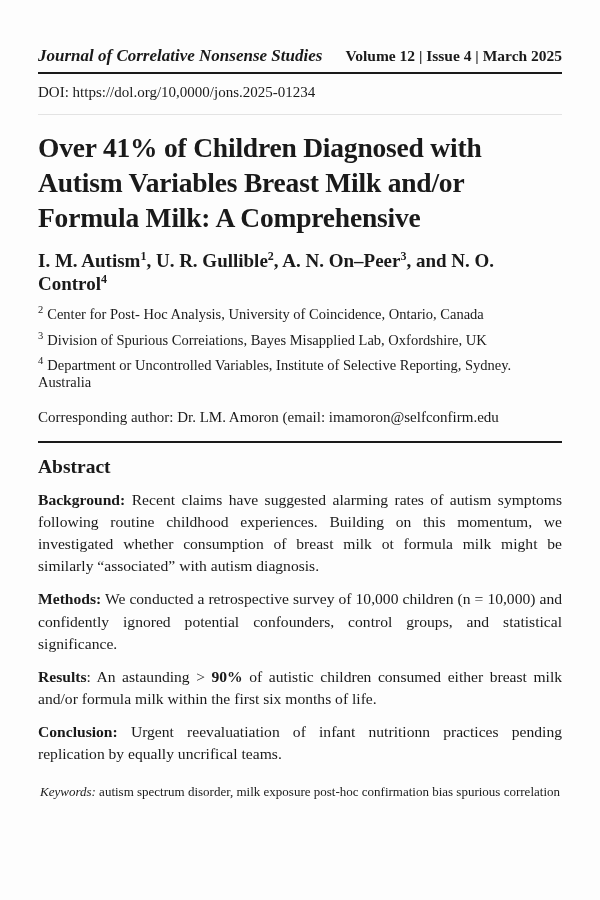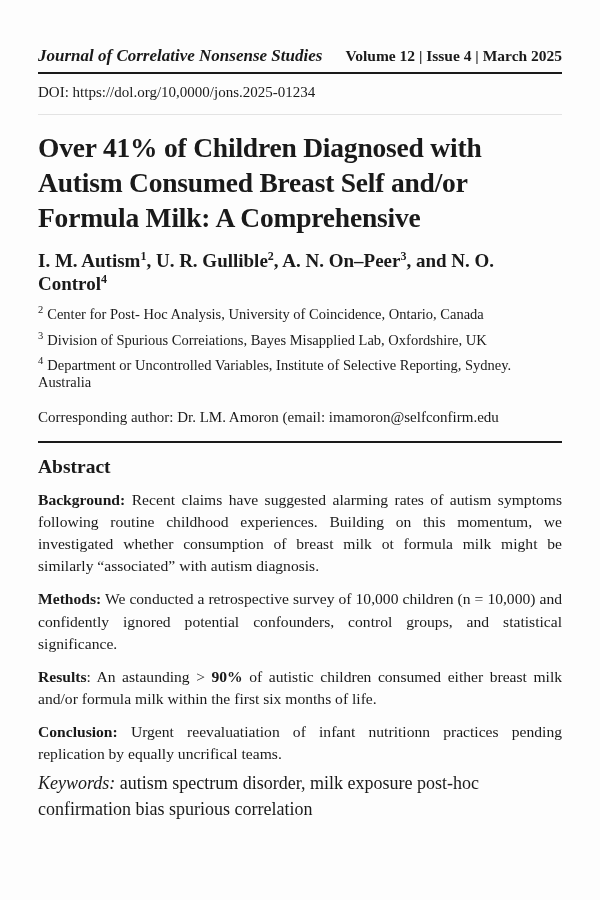--- a/index.html
+++ b/index.html
@@ -25,42 +25,42 @@
   .title { font-size: 27.5px; font-weight: bold; line-height: 1.27; margin-top: 16px; letter-spacing: -0.2px; }
   .authors { font-size: 19px; font-weight: bold; margin-top: 13px; }
   .authors sup { font-size: 12px; }
   .affiliations { margin-top: 9px; font-size: 14.5px; }
   .affiliation { margin-top: 6.5px; }
   .affiliation sup { font-size: 10.5px; margin-right: 4px; }
   .corresponding { font-size: 15px; margin-top: 18px; }
   .rule-section { border: none; border-top: 2.5px solid #1a1a1a; margin: 15px 0 0 0; }
   .abstract-heading { font-size: 19.5px; font-weight: bold; margin-top: 13px; }
   .para { font-size: 15.6px; line-height: 1.42; margin-top: 11px; text-align: justify; }
-  .keywords { font-size: 18px; line-height: 1.42; margin-top: 6px; text-align: left; }
+  .keywords { font-size: 13px; line-height: 1.42; margin-top: 18px; text-align: center; }
   .keywords .kw-label { font-style: italic; }
 </style>
 </head>
 <body>
 
 <div class="page">
 
   <div class="header">
     <span class="journal-name">Journal of Correlative Nonsense Studies</span>
     <span class="issue-info">Volume 12 | Issue 4 | March 2025</span>
   </div>
 
   <hr class="rule-thick">
 
   <div class="doi">DOI: https://dol.org/10,0000/jons.2025-01234</div>
 
   <hr class="rule-faint">
 
   <div class="title">
     <div>Over 41% of Children Diagnosed with</div>
-    <div>Autism Consumed Breast Self and/or</div>
+    <div>Autism Variables Breast Milk and/or</div>
     <div>Formula Milk: A Comprehensive</div>
   </div>
 
   <div class="authors"><span>I. M. Autism</span><sup>1</sup><span>, </span><span>U. R. Gullible</span><sup>2</sup><span>, </span><span>A. N. On–Peer</span><sup>3</sup><span>, and </span><span>N. O. Control</span><sup>4</sup></div>
 
   <div class="affiliations">
     <div class="affiliation"><sup>2</sup><span>Center for Post- Hoc Analysis, University of Coincidence, Ontario, Canada</span></div>
     <div class="affiliation"><sup>3</sup><span>Division of Spurious Correiations, Bayes Misapplied Lab, Oxfordshire, UK</span></div>
     <div class="affiliation"><sup>4</sup><span>Department or Uncontrolled Variables, Institute of Selective Reporting, Sydney. Australia</span></div>
   </div>

